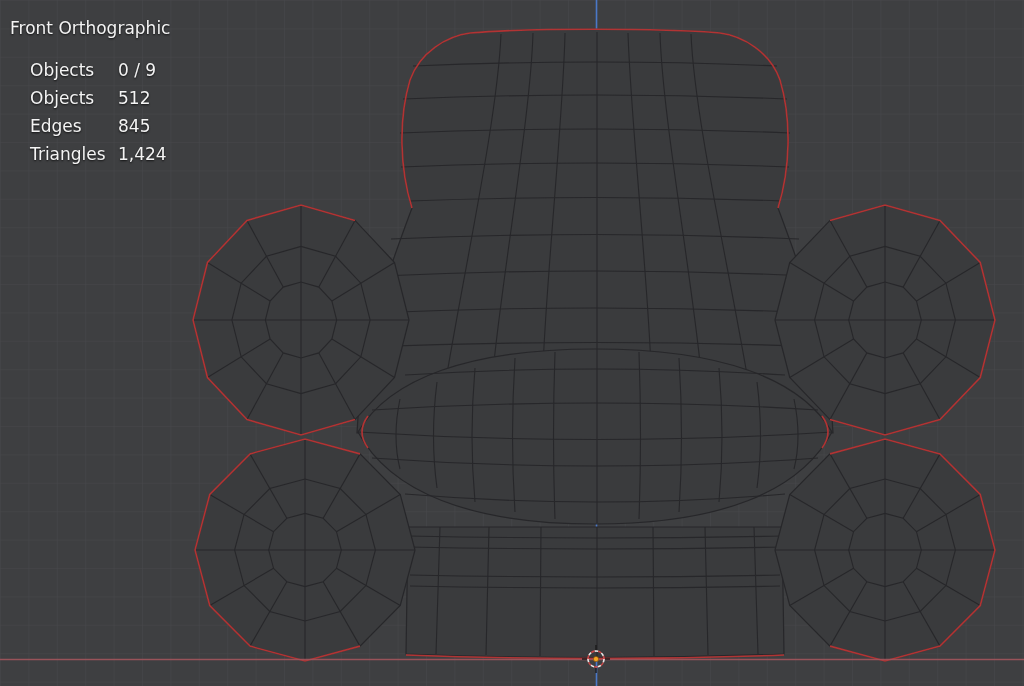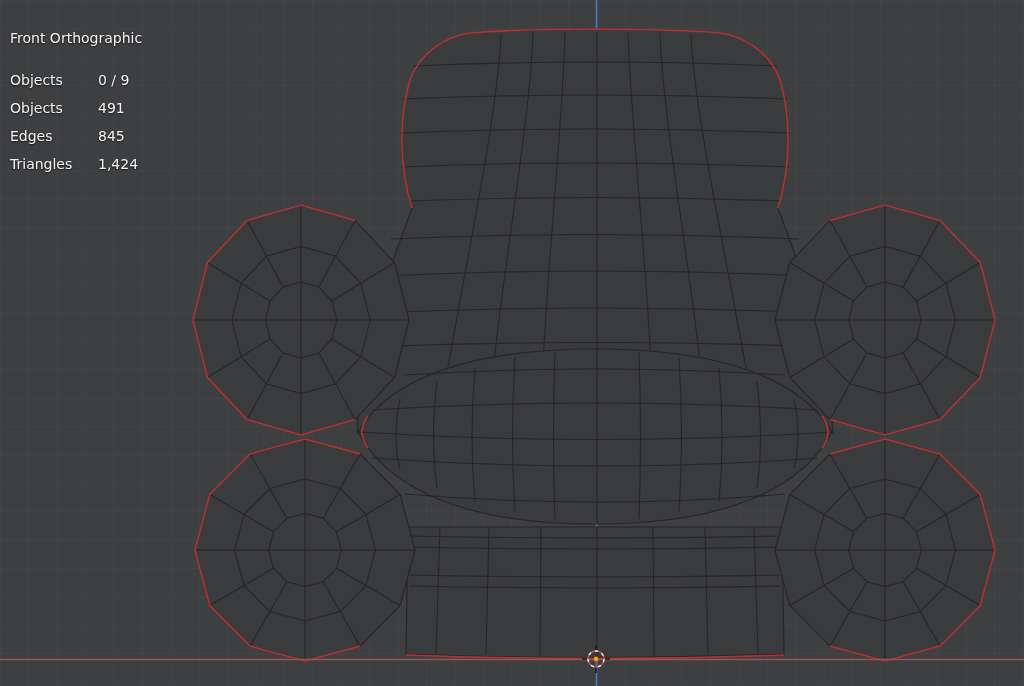--- a/index.html
+++ b/index.html
@@ -10,25 +10,25 @@
   html,body{width:1024px;height:686px;overflow:hidden;background:var(--background);
     font-family:"DejaVu Sans","Liberation Sans",sans-serif;}
   .viewport{position:relative;width:1024px;height:686px;}
   .viewport svg{position:absolute;inset:0;display:block;}
   .gridline{fill:none;stroke:var(--grid-line);stroke-width:1;}
   .axis-z{fill:none;stroke:var(--axis-z);stroke-width:1.6;}
   .axis-x{fill:none;stroke:var(--axis-x);stroke-width:1.5;opacity:.9;}
   .wire{fill:none;stroke:var(--wireframe);stroke-width:1.1;}
   .solid{fill:var(--object-fill);stroke:var(--wireframe);stroke-width:1.2;}
   .sel{fill:none;stroke:var(--selection-outline);stroke-width:1.6;}
-  .hud{position:absolute;top:24px;left:10px;color:#f4f4f4;font-size:14px;line-height:28px;
+  .hud{position:absolute;top:14px;left:10px;color:#f4f4f4;font-size:17px;line-height:28px;
     text-shadow:0 1px 2px rgba(0,0,0,.75);z-index:5;}
   .hud-stats{margin-top:14px;}
   .stat-row{height:28px;}
-  .stat-label{display:inline-block;width:88px;}
+  .stat-label{display:inline-block;width:88px;margin-left:20px;}
   .cursor-ring{fill:none;stroke-width:1.6;}
 </style>
 </head>
 <body>
 
 <div class="viewport">
 
   <svg width="1024" height="686" viewBox="0 0 1024 686">
     <defs>
       <pattern id="grid" width="28.4" height="28.4" patternUnits="userSpaceOnUse">
@@ -89,21 +89,21 @@
     </g>
   </svg>
 
   <div class="hud">
     <div class="hud-line">Front Orthographic</div>
     <div class="hud-stats">
       <div class="stat-row">
         <span class="stat-label">Objects</span><span class="stat-value">0 / 9</span>
       </div>
       <div class="stat-row">
-        <span class="stat-label">Objects</span><span class="stat-value">491</span>
+        <span class="stat-label">Objects</span><span class="stat-value">512</span>
       </div>
       <div class="stat-row">
         <span class="stat-label">Edges</span><span class="stat-value">845</span>
       </div>
       <div class="stat-row">
         <span class="stat-label">Triangles</span><span class="stat-value">1,424</span>
       </div>
     </div>
   </div>
 </div>

